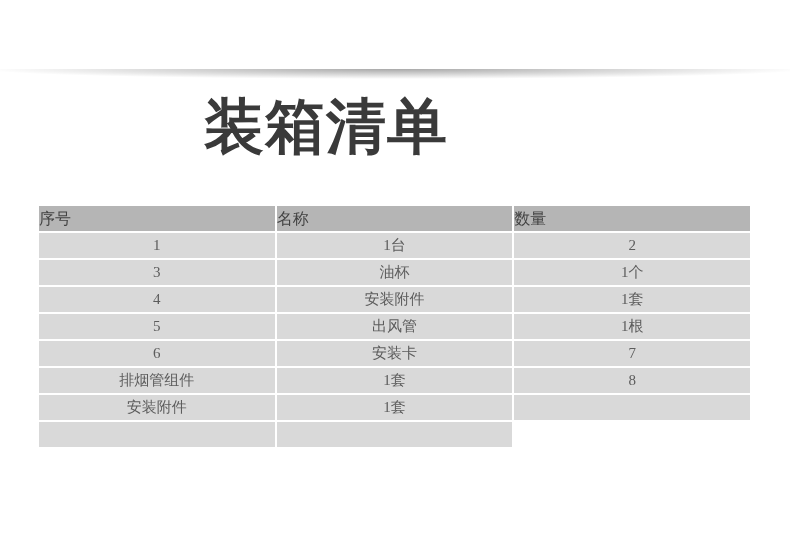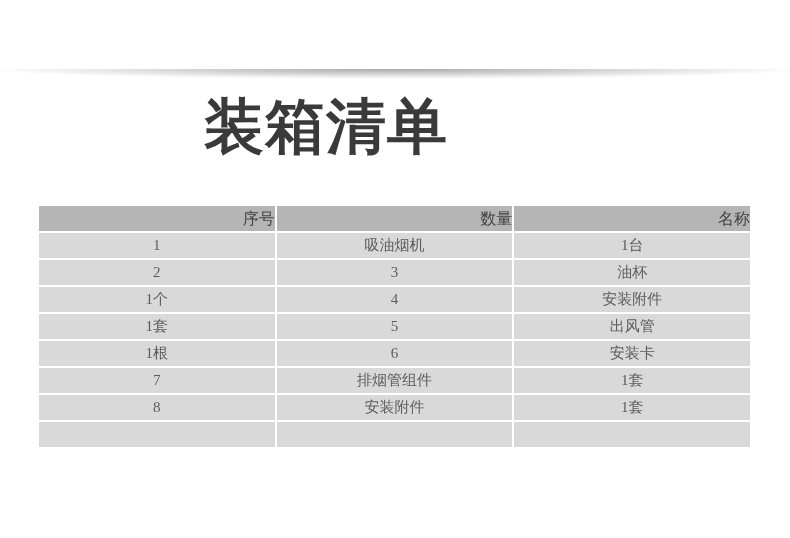--- a/index.html
+++ b/index.html
@@ -55,21 +55,21 @@
     grid-template-columns: 1fr 1fr 1fr;
     grid-auto-rows: 25px;
     gap: 2px;
     background: #ffffff;
   }
   .th {
     background: #b5b5b5;
     color: #424242;
     font-size: 16px;
     line-height: 25px;
-    text-align: right;
+    text-align: left;
     font-weight: normal;
     font-family: "Liberation Sans", sans-serif;
   }
   .td {
     background: #d9d9d9;
     color: #5c5c5c;
     font-size: 15px;
     line-height: 25px;
     text-align: center;
     font-family: "Liberation Serif", serif;
@@ -80,25 +80,24 @@
 
 <div class="page">
 
   <div class="top-band"></div>
   <div class="band-shadow"></div>
 
   <h1 class="page-title">装箱清单</h1>
 
   <div class="packing-table">
     <div class="th">序号</div>
+    <div class="th">名称</div>
     <div class="th">数量</div>
-    <div class="th">名称</div>
 
     <div class="td">1</div>
-    <div class="td">吸油烟机</div>
     <div class="td">1台</div>
 
     <div class="td">2</div>
 
     <div class="td">3</div>
     <div class="td">油杯</div>
     <div class="td">1个</div>
 
     <div class="td">4</div>
     <div class="td">安装附件</div>

